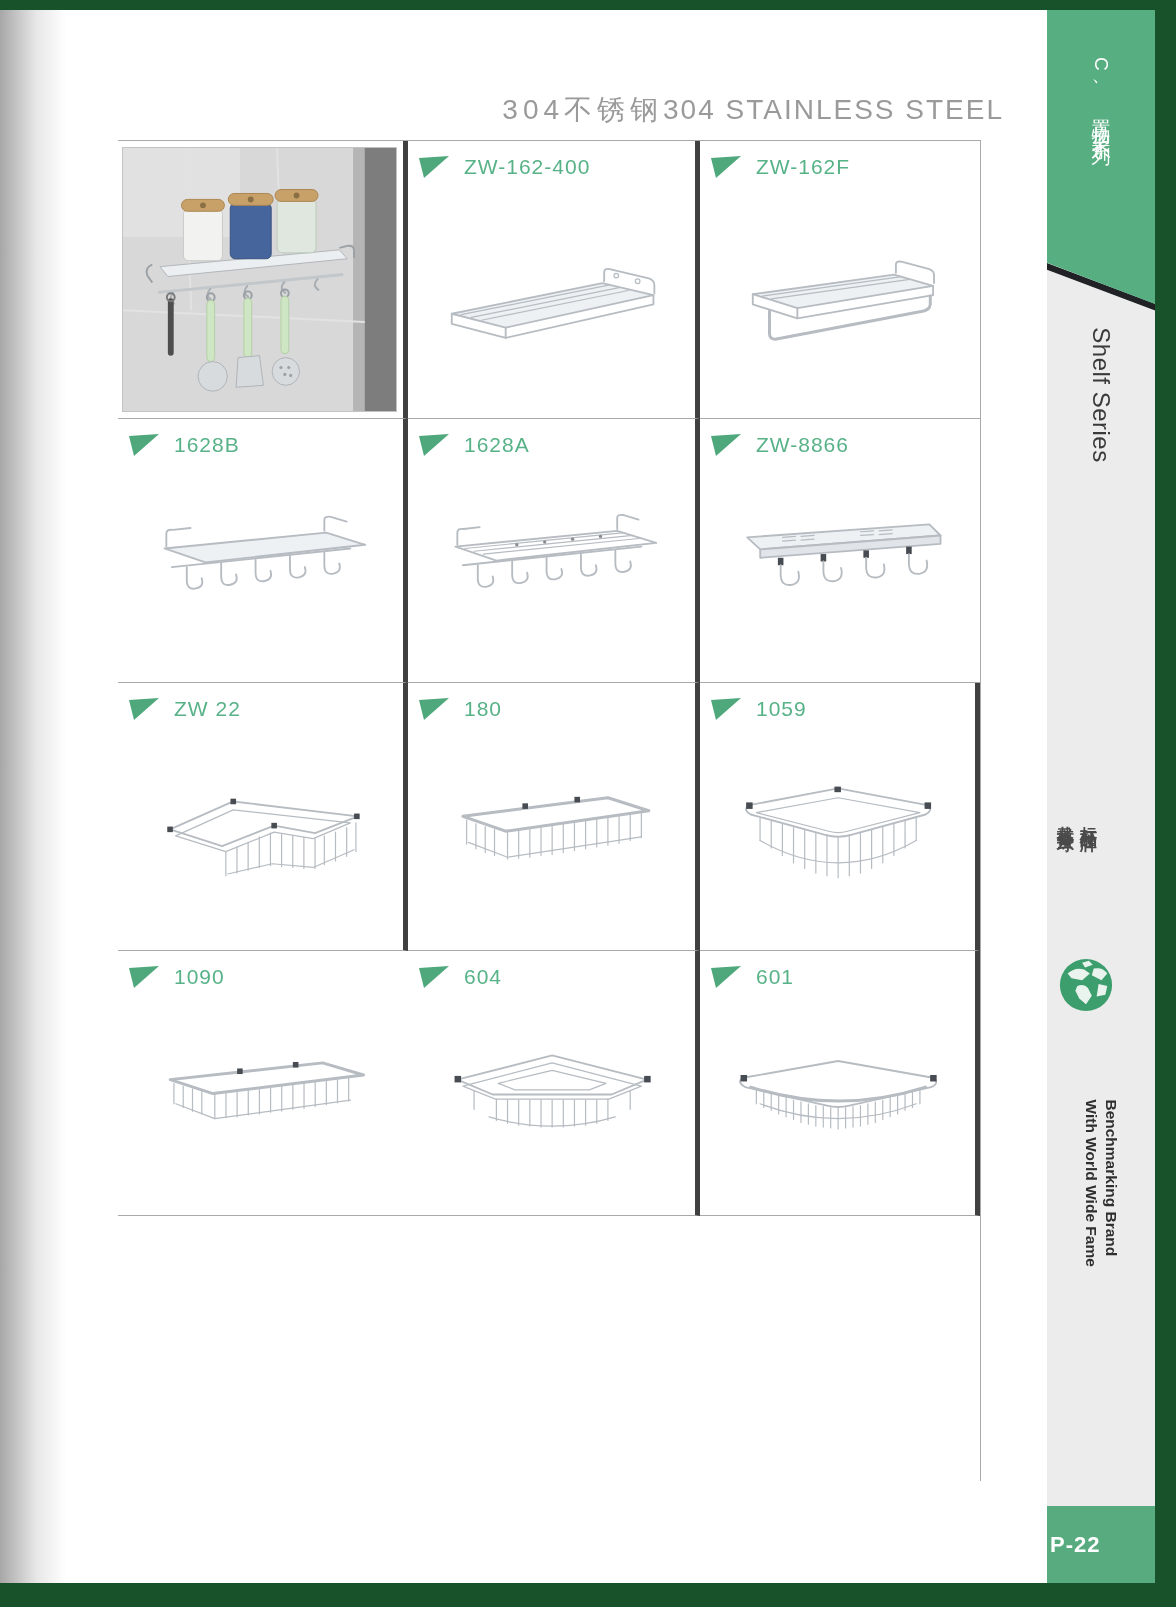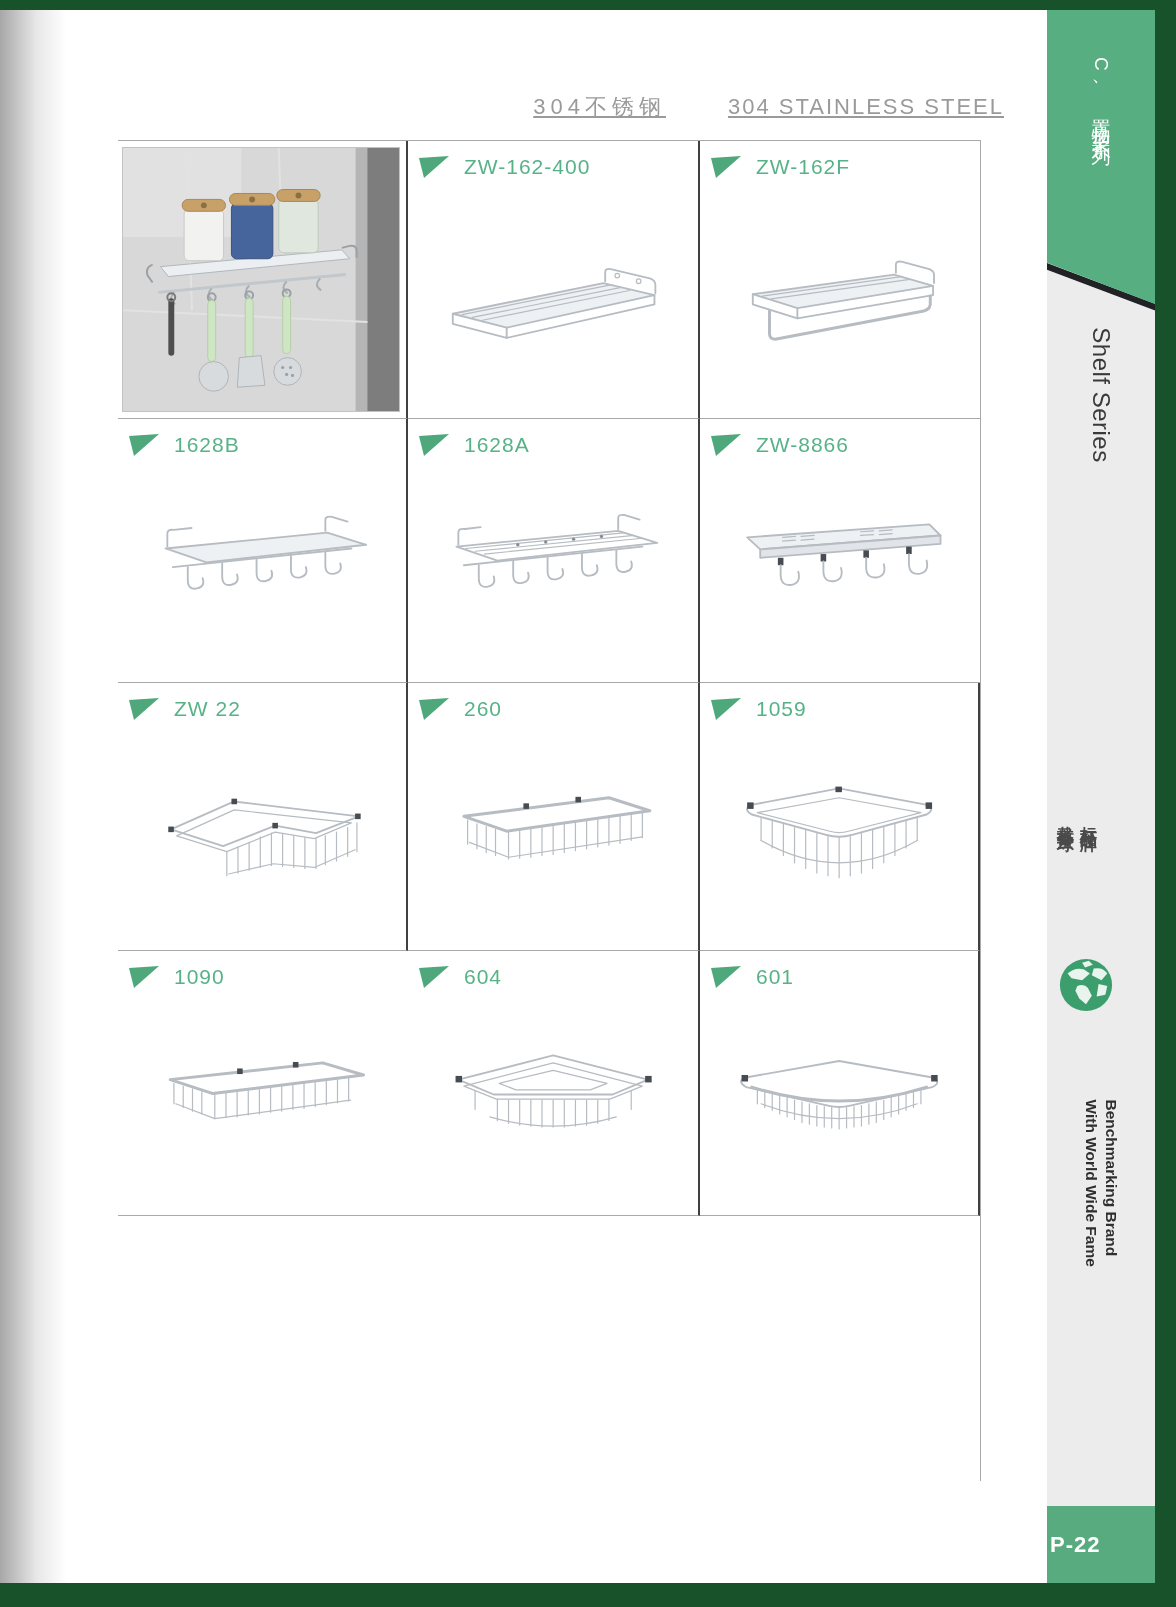--- a/index.html
+++ b/index.html
@@ -5,31 +5,31 @@
   html,body{margin:0;padding:0;background:#fff;}
   .page{position:relative;width:1176px;height:1607px;background:#ffffff;overflow:hidden;
         font-family:"Liberation Sans", sans-serif;}
   
   .edge-top{position:absolute;left:0;top:0;width:100%;height:10px;background:#17522b;z-index:6;}
   .edge-bottom{position:absolute;left:0;bottom:0;width:100%;height:24px;background:#17522b;z-index:6;}
   .edge-right{position:absolute;right:0;top:0;width:21px;height:100%;background:#17522b;z-index:5;}
   .spine{position:absolute;left:0;top:10px;bottom:24px;width:66px;z-index:1;
          background:linear-gradient(90deg,#a7a7a7 0%,#e7e7e7 55%,rgba(255,255,255,0) 100%);}
   
-  .header{position:absolute;top:66px;right:172px;display:flex;gap:62px;align-items:baseline;
-          color:#9a9a9a;font-size:22px;z-index:2;text-decoration:underline;}
+  .header{position:absolute;top:66px;right:172px;display:flex;align-items:baseline;
+          color:#9a9a9a;font-size:28px;z-index:2;}
   .h-cn{letter-spacing:5px;}
   .h-en{letter-spacing:2px;margin-top:28px;}
   
   .grid{position:absolute;left:118px;top:140px;width:862px;height:1340px;display:grid;
         grid-template-columns:290px 292px 280px;grid-template-rows:278px 264px 268px 265px 265px;
         border-top:1px solid #a9a9a9;border-right:1px solid #a9a9a9;z-index:2;}
   .cell{position:relative;box-sizing:border-box;border-bottom:1px solid #a9a9a9;
         display:flex;flex-direction:column;padding:13px 4px 4px 8px;}
-  .cell.c1,.cell.c2{border-right:2px solid #404040;text-align:right;}
+  .cell.c1,.cell.c2{border-right:5px solid #404040;text-align:right;}
   .label{display:flex;align-items:center;gap:15px;height:26px;padding-left:3px;flex:0 0 auto;}
   .flag{width:30px;height:22px;flex:0 0 auto;}
   .code{color:#57b287;font-size:21px;letter-spacing:1px;white-space:nowrap;}
   .artwrap{flex:1;display:flex;align-items:center;justify-content:center;}
   .art{width:248px;height:158px;}
   .art path,.art line,.art circle{stroke:#b6bcc2;stroke-width:2;fill:none;stroke-linecap:round;stroke-linejoin:round;}
   .art .fill-lt{fill:#eef1f4;}
   .art .fill-md{fill:#e1e5e9;}
   .art .thin{stroke-width:1.3;}
   .art .thick{stroke-width:3.2;}
@@ -252,21 +252,21 @@
         </svg>
       </div>
     </div>
 
 
     <div class="cell c1">
       <div class="label">
         <svg class="flag" viewBox="0 0 30 22">
             <polygon points="0,2 30,0 5,22" fill="#4fa87b"></polygon>
           </svg>
-        <span class="code">260</span>
+        <span class="code">180</span>
       </div>
       <div class="artwrap">
         <svg class="art" viewBox="0 0 260 170">
           <path class="thick" d="M32,66 L188,46 L232,60 L78,82 Z"></path>
           <path class="thin" d="M36,70 V96 M46,74 V101 M56,77 V105 M66,80 V108"></path>
           <path class="thin" d="M80,82 V112 M92,80 V111 M104,78 V110 M116,77 V108 M128,75 V107 M140,73 V105 M152,71 V103 M164,70 V101 M176,68 V99 M188,66 V97 M200,65 V95 M212,63 V92 M224,61 V89"></path>
           <path class="thin" d="M38,94 L80,110 L224,88"></path>
           <rect class="dk" x="96" y="52" width="6" height="6"></rect>
           <rect class="dk" x="152" y="45" width="6" height="6"></rect>
         </svg>

